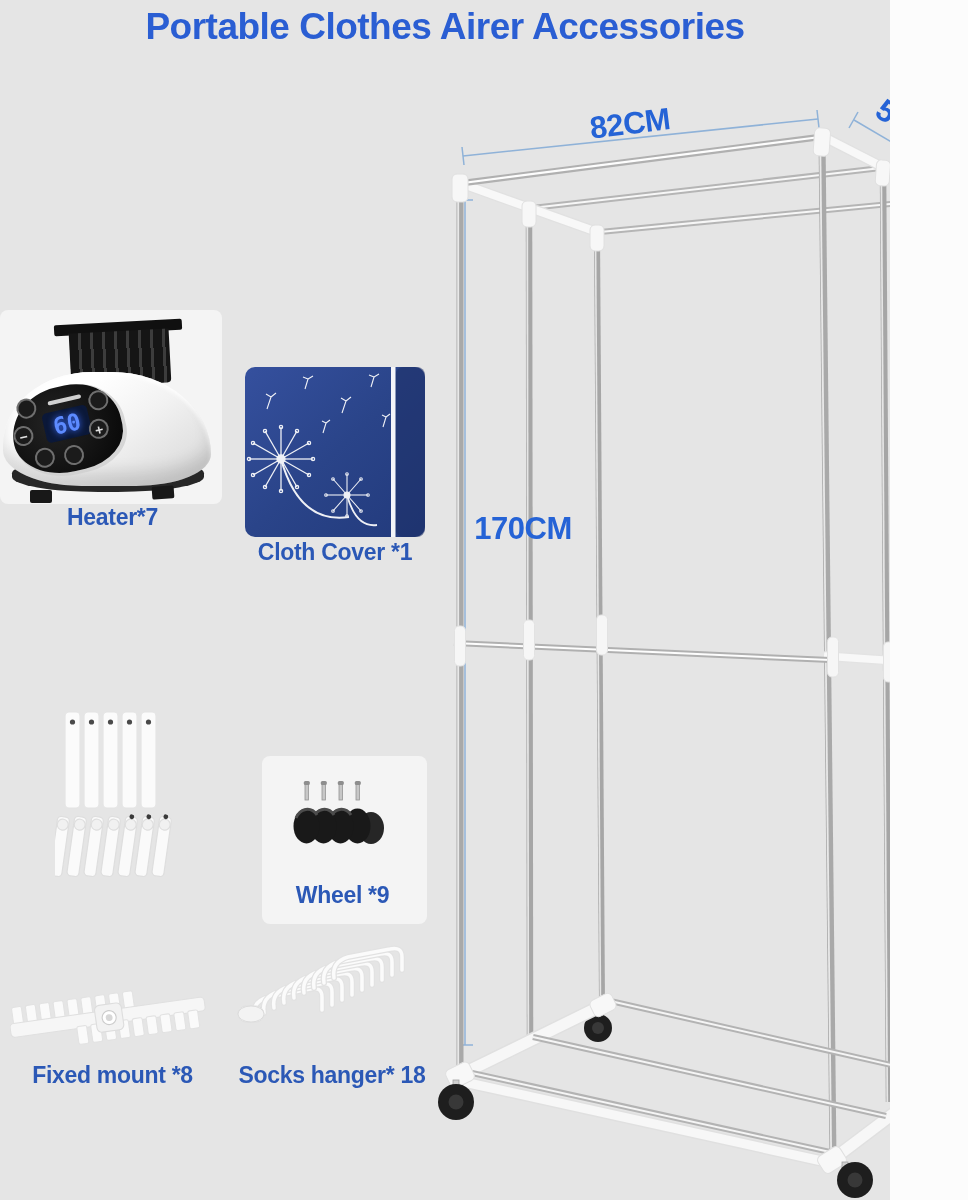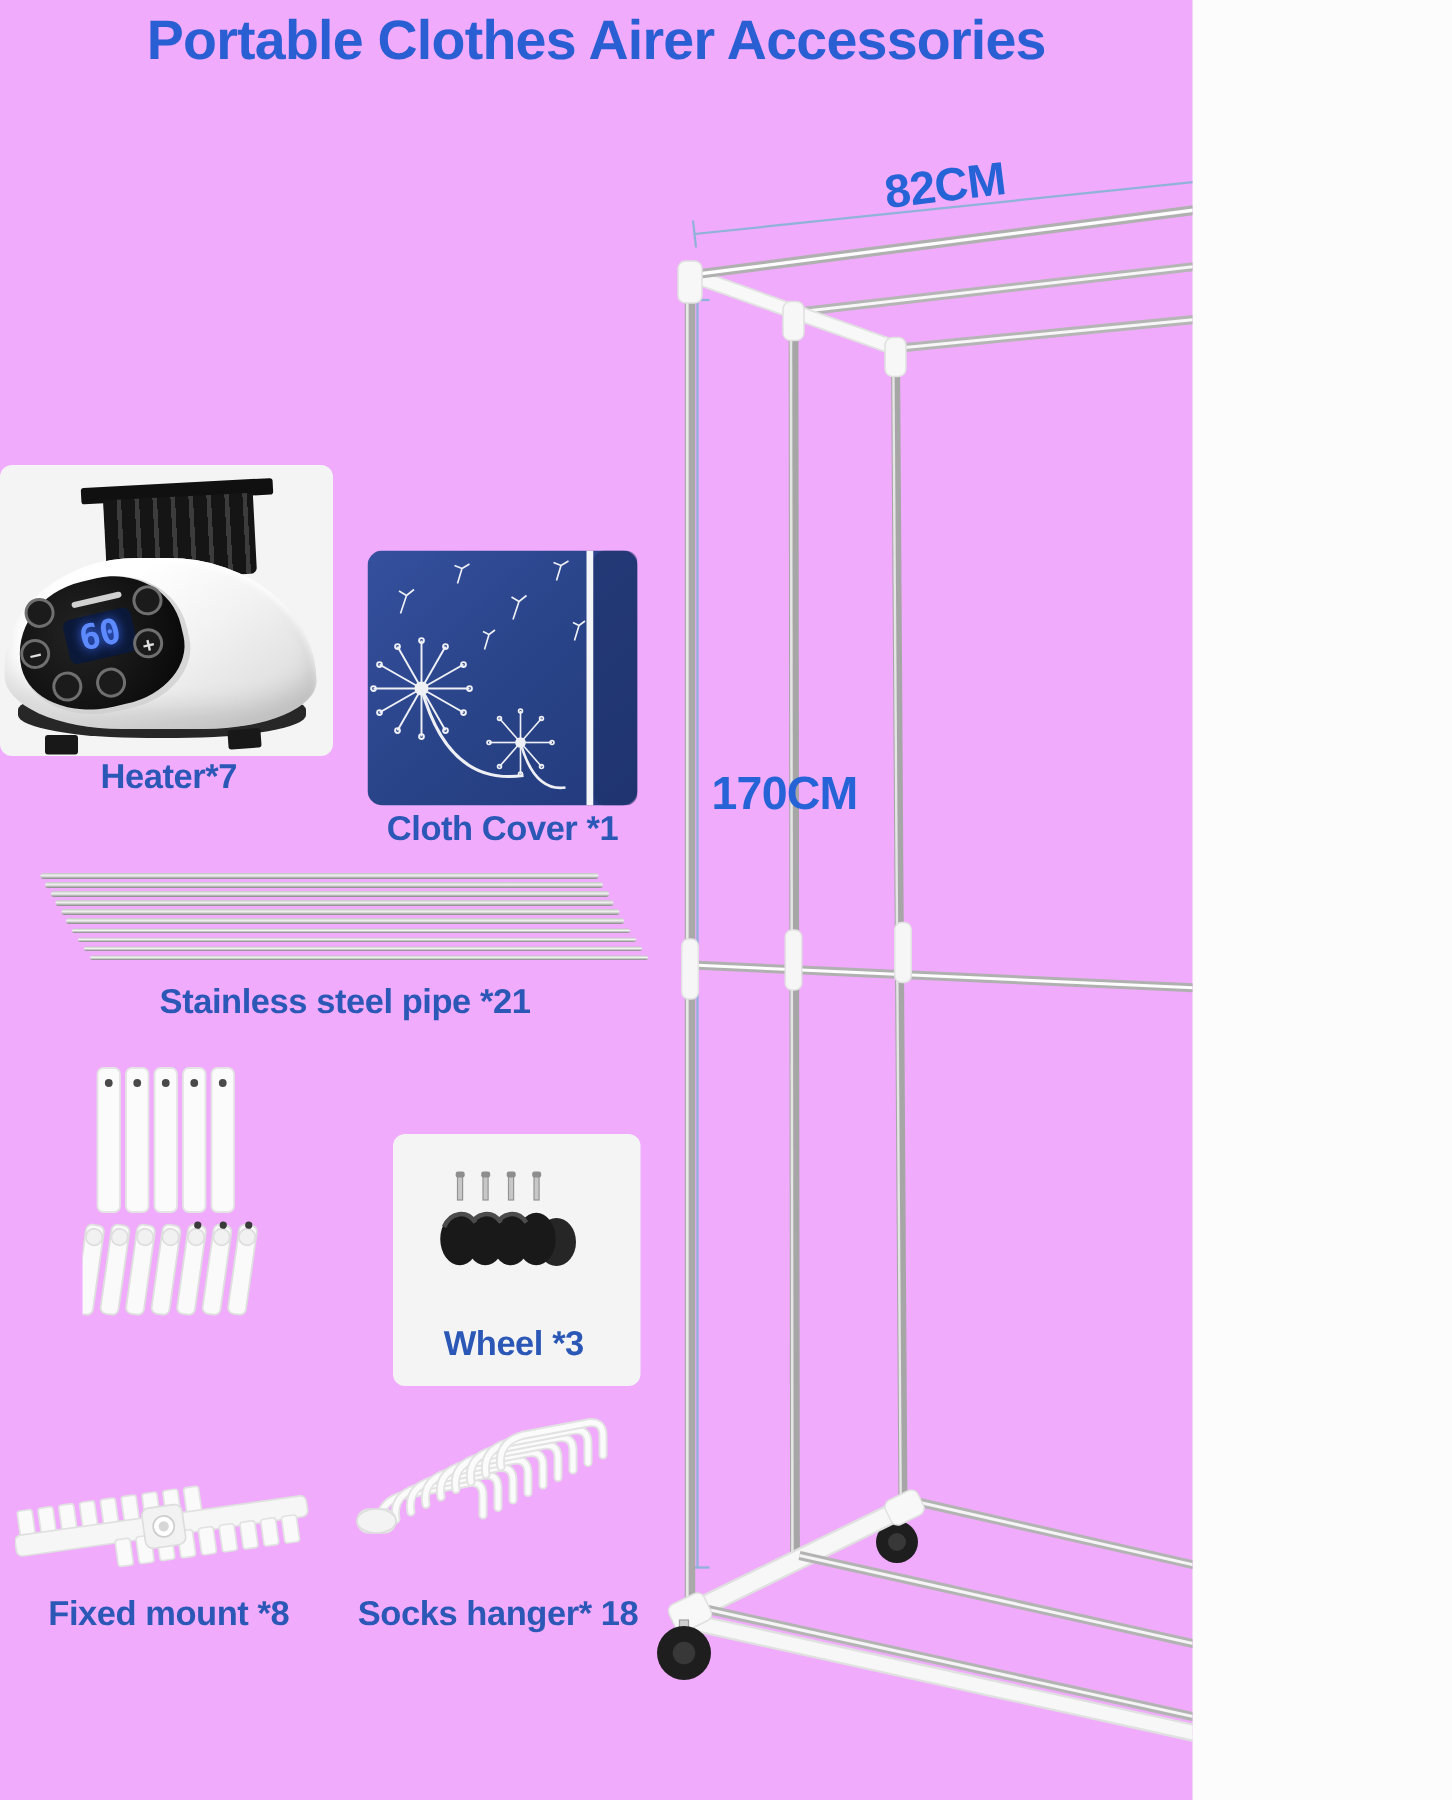--- a/index.html
+++ b/index.html
@@ -1,16 +1,16 @@
 <!DOCTYPE html>
 <html><head>
 <meta charset="utf-8">
 <style>
   html,body{margin:0;padding:0;background:#fcfcfc;font-family:"Liberation Sans",sans-serif;}
-  #canvas{position:relative;width:795px;height:1200px;overflow:hidden;background:#f0abfc;}
+  #canvas{position:relative;width:890px;height:1200px;overflow:hidden;background:#e5e5e5;}
 
   .title{position:absolute;top:6px;left:0;right:0;text-align:center;
          font-size:37px;font-weight:bold;letter-spacing:-0.5px;color:#2a5ed3;}
 
   .part{position:absolute;}
   .part-label{position:absolute;left:0;right:0;text-align:center;font-weight:bold;
               font-size:23px;letter-spacing:-0.3px;color:#2b58b6;white-space:nowrap;}
   .dim-label{position:absolute;font-weight:bold;font-size:31px;color:#2563d6;
              text-align:center;white-space:nowrap;letter-spacing:-0.5px;}
   .imgbg{position:absolute;background:#f4f4f4;border-radius:8px;}
@@ -283,35 +283,20 @@
           <path d="M97,46 l4,-12 m0,0 l-5,-3 m5,3 l5,-4"></path>
           <path d="M126,20 l3,-10 m0,0 l-5,-2 m5,2 l5,-3"></path>
           <path d="M78,66 l3,-10 m0,0 l-4,-2 m4,2 l4,-3"></path>
           <path d="M138,60 l3,-10 m0,0 l-4,-2 m4,2 l4,-3"></path>
         </g>
       </g>
     </svg>
     <div class="part-label" style="top:172px;">Cloth Cover *1</div>
   </div>
 
-  <div class="part" style="left:25px;top:582px;width:410px;height:110px;">
-    <div>
-      <div class="pipe" style="margin-left:2px;"></div>
-      <div class="pipe" style="margin-left:5px;"></div>
-      <div class="pipe" style="margin-left:9px;"></div>
-      <div class="pipe" style="margin-left:12px;"></div>
-      <div class="pipe" style="margin-left:16px;"></div>
-      <div class="pipe" style="margin-left:19px;"></div>
-      <div class="pipe" style="margin-left:23px;"></div>
-      <div class="pipe" style="margin-left:27px;"></div>
-      <div class="pipe" style="margin-left:31px;"></div>
-      <div class="pipe" style="margin-left:35px;"></div>
-    </div>
-    <div class="part-label" style="top:72px;">Stainless steel pipe *21</div>
-  </div>
 
   <div class="part" style="left:10px;top:706px;width:220px;height:210px;">
     <svg width="135" height="172" style="position:absolute;left:45px;top:4px;" viewBox="0 0 135 172" xmlns="http://www.w3.org/2000/svg">
       <g fill="#fbfbfb" stroke="#e4e4e4" stroke-width="1.2">
         <rect x="10" y="2" width="15" height="96" rx="4"></rect>
         <rect x="29" y="2" width="15" height="96" rx="4"></rect>
         <rect x="48" y="2" width="15" height="96" rx="4"></rect>
         <rect x="67" y="2" width="15" height="96" rx="4"></rect>
         <rect x="86" y="2" width="15" height="96" rx="4"></rect>
       </g>
@@ -379,21 +364,21 @@
         <ellipse cx="10.5" cy="46" rx="13" ry="17.5" fill="#191919"></ellipse>
         <path d="M0,38 a13,17 0 0 1 21,-3" stroke="#4c4c4c" stroke-width="3" fill="none"></path>
       </g>
       <g transform="translate(6,0)">
         <rect x="9" y="4" width="3.4" height="16" fill="#c7c7c7" stroke="#949494" stroke-width="0.8"></rect>
         <rect x="7.8" y="1" width="6" height="4" rx="1.5" fill="#8e8e8e"></rect>
         <ellipse cx="10.5" cy="46" rx="13" ry="17.5" fill="#191919"></ellipse>
         <path d="M0,38 a13,17 0 0 1 21,-3" stroke="#4c4c4c" stroke-width="3" fill="none"></path>
       </g>
     </svg>
-    <div class="part-label" style="top:126px;">Wheel *3</div>
+    <div class="part-label" style="top:126px;">Wheel *9</div>
   </div>
 
   <div class="part" style="left:5px;top:976px;width:215px;height:120px;">
     <svg width="200" height="88" style="position:absolute;left:5px;top:0;" viewBox="0 0 200 88" xmlns="http://www.w3.org/2000/svg">
       <g transform="rotate(-8 100 44)">
         <g fill="#fafafa" stroke="#e2e2e2" stroke-width="1.1">
           <rect x="4" y="18" width="10" height="18" rx="2"></rect>
             <rect x="18" y="18" width="10" height="18" rx="2"></rect>
           <rect x="32" y="18" width="10" height="18" rx="2"></rect>
             <rect x="46" y="18" width="10" height="18" rx="2"></rect>

